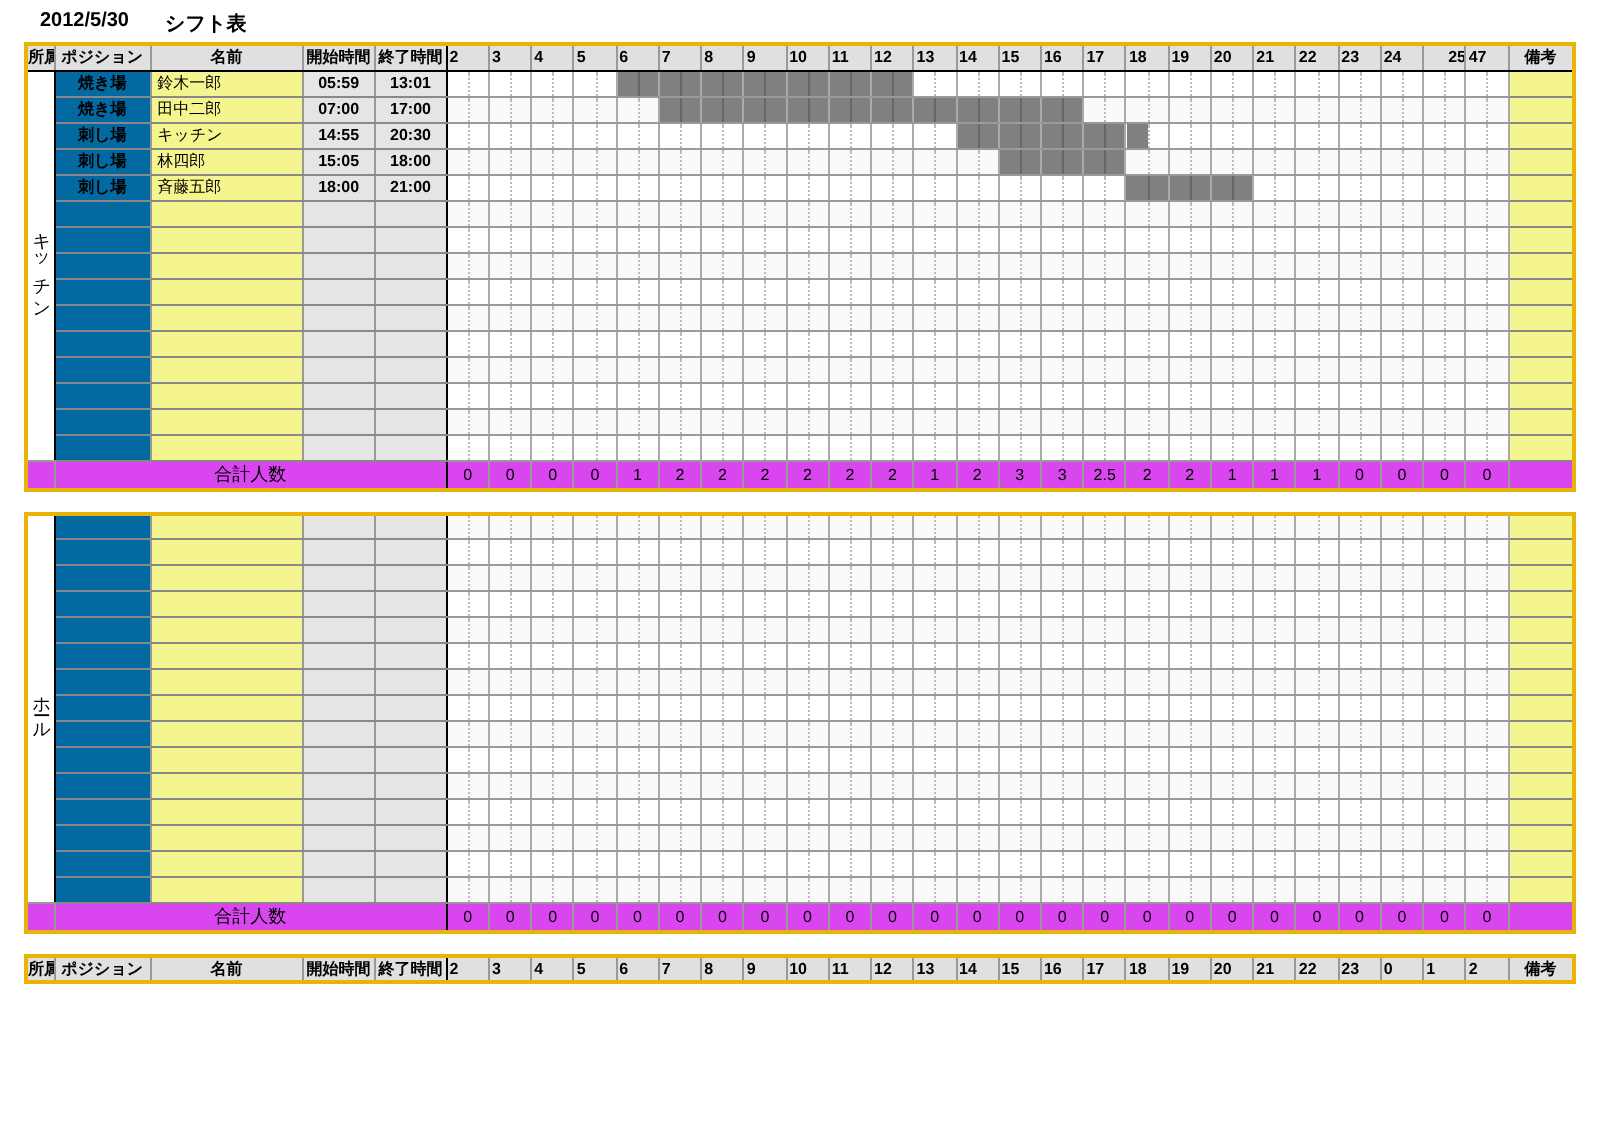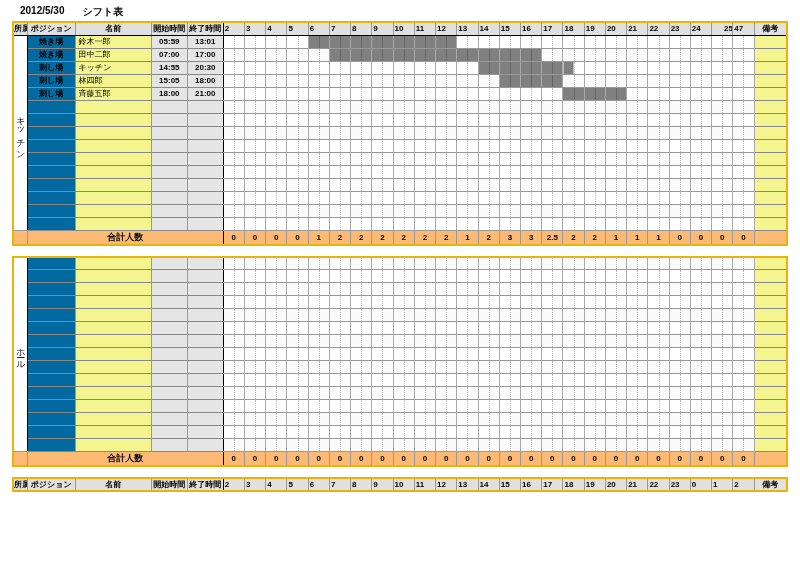--- a/index.html
+++ b/index.html
@@ -77,22 +77,22 @@
     bottom: 0;
     border-left: 0.5px dotted #bbb;
   }
   td.hourcell.filled { background: #808080; }
   td.hourcell.filled::before { border-left: 0.5px solid #666; }
   td.halfleft {
     background: linear-gradient(to right, #808080 0%, #808080 50%, #fff 50%, #fff 100%);
   }
   td.remark { background: #f5f58f; }
   tr.total td, tr.total th {
-    background: #fdba74;
-    font-weight: bold;
+    background: #d946ef;
+    font-weight: normal;
     border-top: 1px solid #000;
     border-bottom: 1px solid #000;
     font-size: 8px;
   }
   tr.total td { height: 14px; }
   tr.total td.tlabel { font-size: 9px; text-align: center; }
   .thick-left { border-left: 1px solid #000; }
   .thick-right { border-right: 1px solid #000; }
   tr:nth-child(odd) td.hourcell:not(.filled):not(.halfleft):not(.halfright) { background: #fafafa; }
   td.hourcell { border-left:0.5px solid #aaa; border-right:0.5px solid #aaa; }

